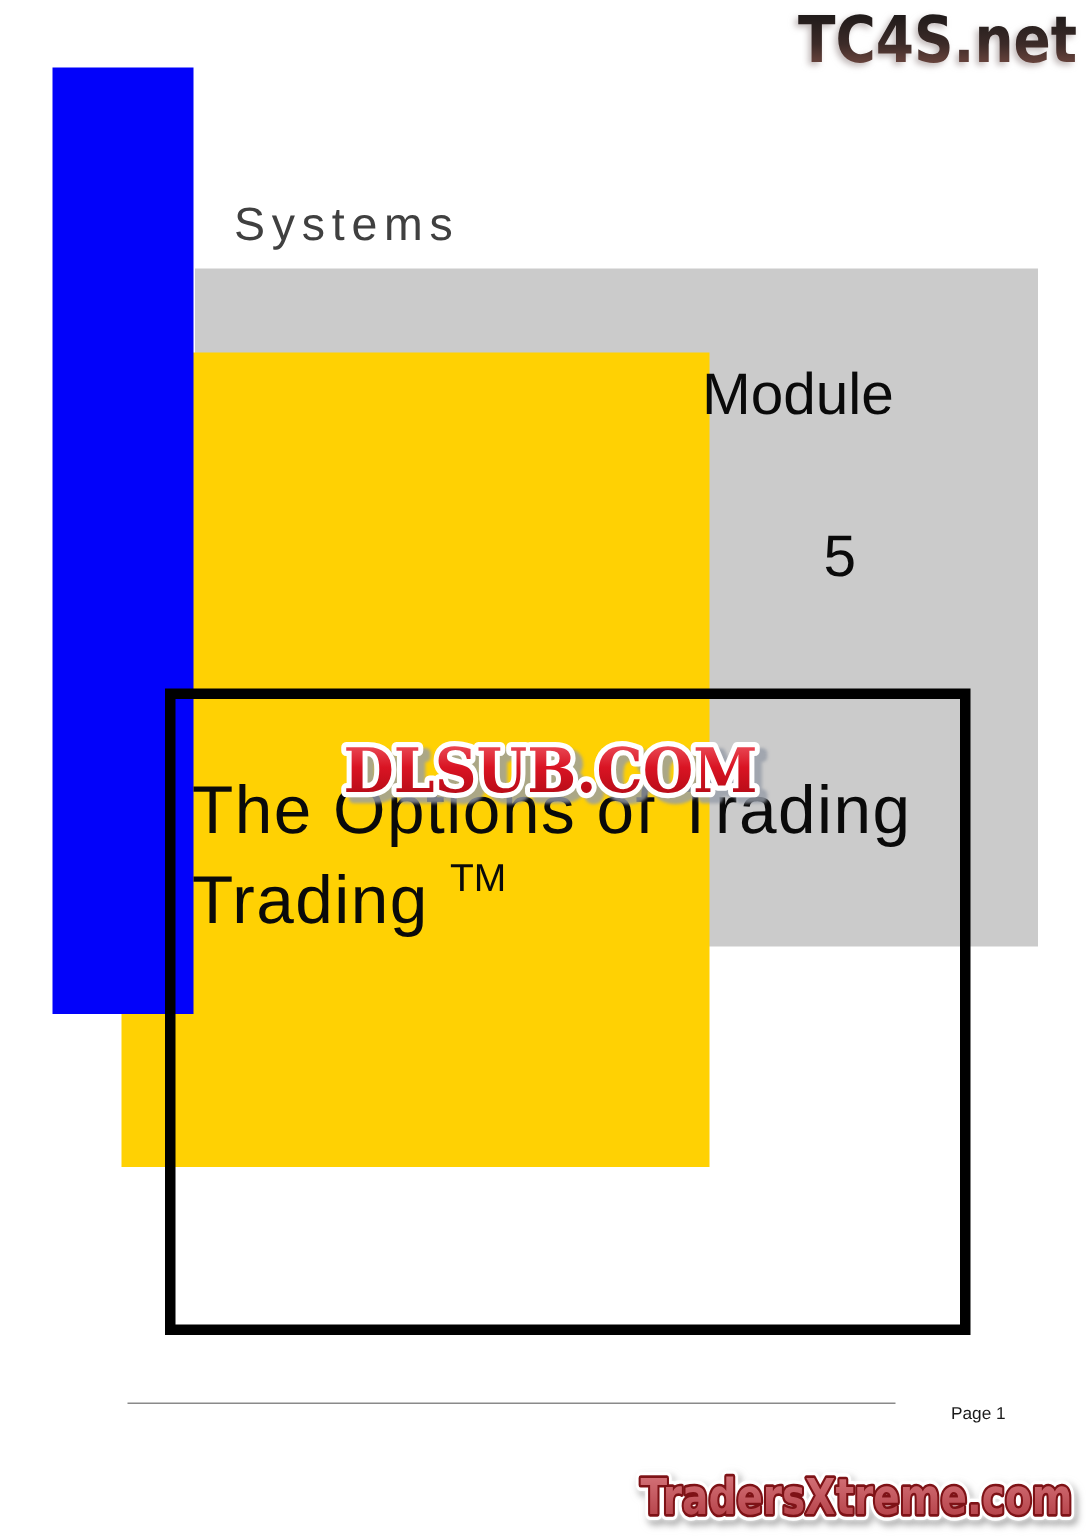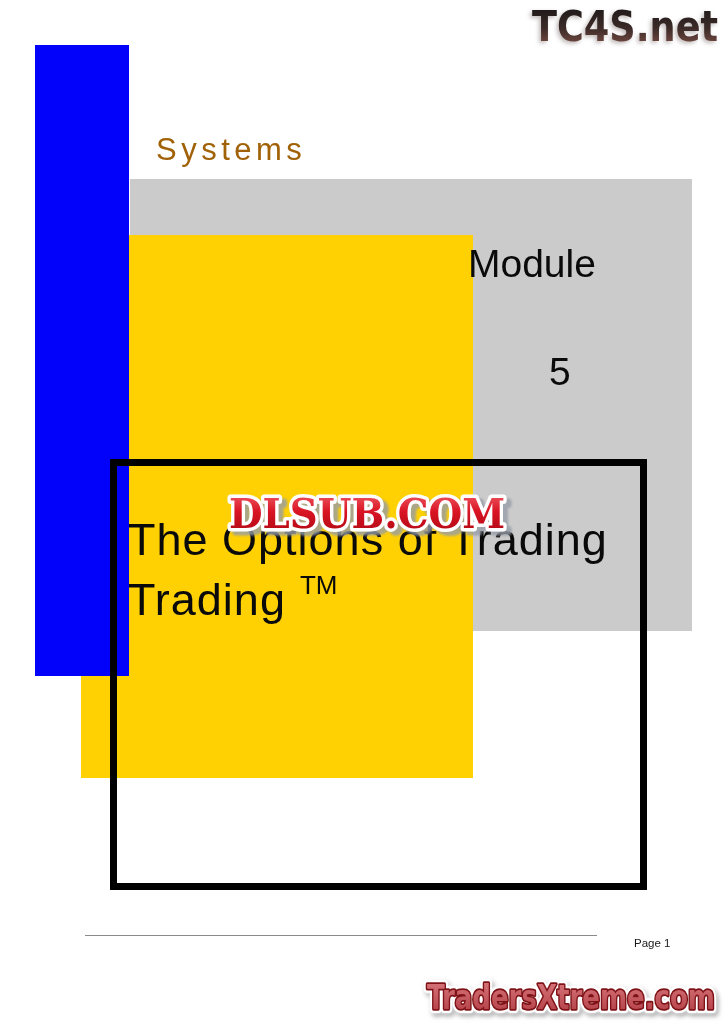--- a/index.html
+++ b/index.html
@@ -18,21 +18,21 @@
   .rect-blue   { left: 35px;  top: 45px;  width: 94px;  height: 631px; background: #0202fa; }
   .black-frame {
     position: absolute;
     left: 110px; top: 459px; width: 537px; height: 431px;
     border: 7px solid #000000;
     box-sizing: border-box;
     background: transparent;
   }
   .systems-label {
     position: absolute; left: 156px; top: 132px;
-    font-size: 31px; letter-spacing: 4.5px; color: #a16207;
+    font-size: 31px; letter-spacing: 4.5px; color: #404040;
     white-space: nowrap;
   }
   .module-label {
     position: absolute; left: 468px; top: 242px;
     font-size: 39px; color: #0a0a0a; white-space: nowrap;
   }
   .module-number {
     position: absolute; left: 549px; top: 350px;
     font-size: 39px; color: #0a0a0a;
   }

